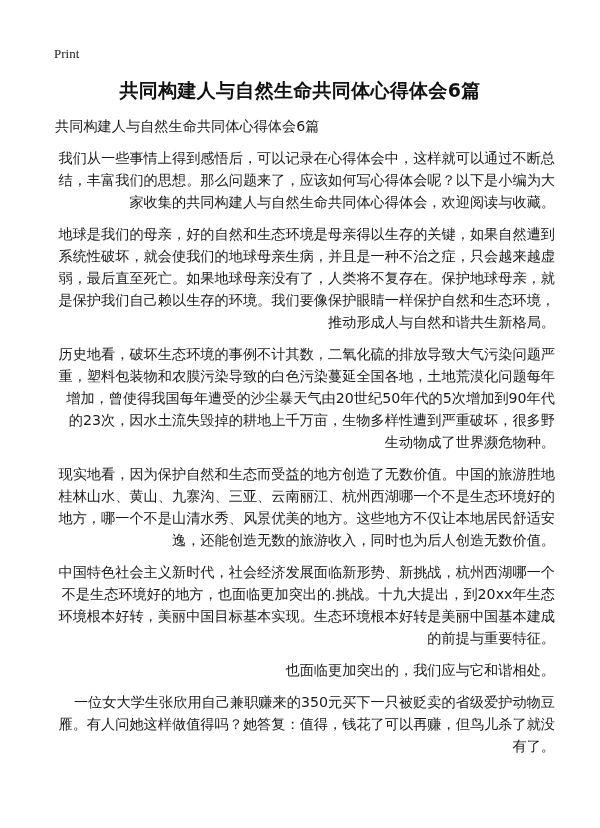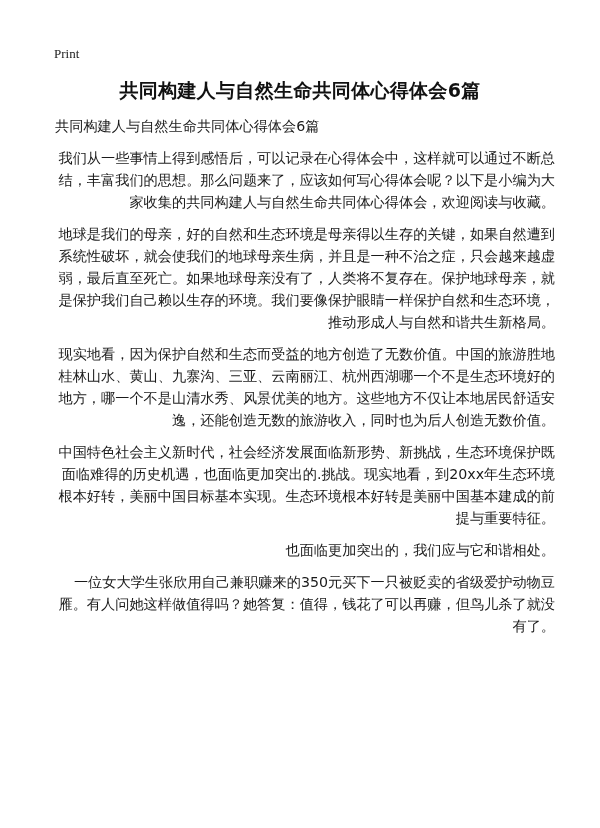--- a/index.html
+++ b/index.html
@@ -36,22 +36,23 @@
 <div class="page">
   <div class="print-label">Print</div>
   <div class="doc-title">共同构建人与自然生命共同体心得体会6篇</div>
 
   <div class="content">
     <p class="subtitle">共同构建人与自然生命共同体心得体会6篇</p>
     <p class="para">我们从一些事情上得到感悟后，可以记录在心得体会中，这样就可以通过不断总结，丰富我们的思想。那么问题来了，应该如何写心得体会呢？以下是小编为大家收集的共同构建人与自然生命共同体心得体会，欢迎阅读与收藏。</p>
 
     <div>
       <p class="para">地球是我们的母亲，好的自然和生态环境是母亲得以生存的关键，如果自然遭到系统性破坏，就会使我们的地球母亲生病，并且是一种不治之症，只会越来越虚弱，最后直至死亡。如果地球母亲没有了，人类将不复存在。保护地球母亲，就是保护我们自己赖以生存的环境。我们要像保护眼睛一样保护自然和生态环境，推动形成人与自然和谐共生新格局。</p>
+      <p class="para">历史地看，破坏生态环境的事例不计其数，二氧化硫的排放导致大气污染问题严重，塑料包装物和农膜污染导致的白色污染蔓延全国各地，土地荒漠化问题每年增加，曾使得我国每年遭受的沙尘暴天气由20世纪50年代的5次增加到90年代的23次，因水土流失毁掉的耕地上千万亩，生物多样性遭到严重破坏，很多野生动物成了世界濒危物种。</p>
       <p class="para">现实地看，因为保护自然和生态而受益的地方创造了无数价值。中国的旅游胜地桂林山水、黄山、九寨沟、三亚、云南丽江、杭州西湖哪一个不是生态环境好的地方，哪一个不是山清水秀、风景优美的地方。这些地方不仅让本地居民舒适安逸，还能创造无数的旅游收入，同时也为后人创造无数价值。</p>
-      <p class="para">中国特色社会主义新时代，社会经济发展面临新形势、新挑战，生态环境保护既面临难得的历史机遇，也面临更加突出的.挑战。现实地看，到20xx年生态环境根本好转，美丽中国目标基本实现。生态环境根本好转是美丽中国基本建成的前提与重要特征。</p>
+      <p class="para">中国特色社会主义新时代，社会经济发展面临新形势、新挑战，杭州西湖哪一个不是生态环境好的地方，也面临更加突出的.挑战。十九大提出，到20xx年生态环境根本好转，美丽中国目标基本实现。生态环境根本好转是美丽中国基本建成的前提与重要特征。</p>
     </div>
 
     <div>
       <p class="para">也面临更加突出的，我们应与它和谐相处。</p>
       <p class="para">一位女大学生张欣用自己兼职赚来的350元买下一只被贬卖的省级爱护动物豆雁。有人问她这样做值得吗？她答复：值得，钱花了可以再赚，但鸟儿杀了就没有了。</p>
     </div>
   </div>
 </div>
 
 </body></html>

